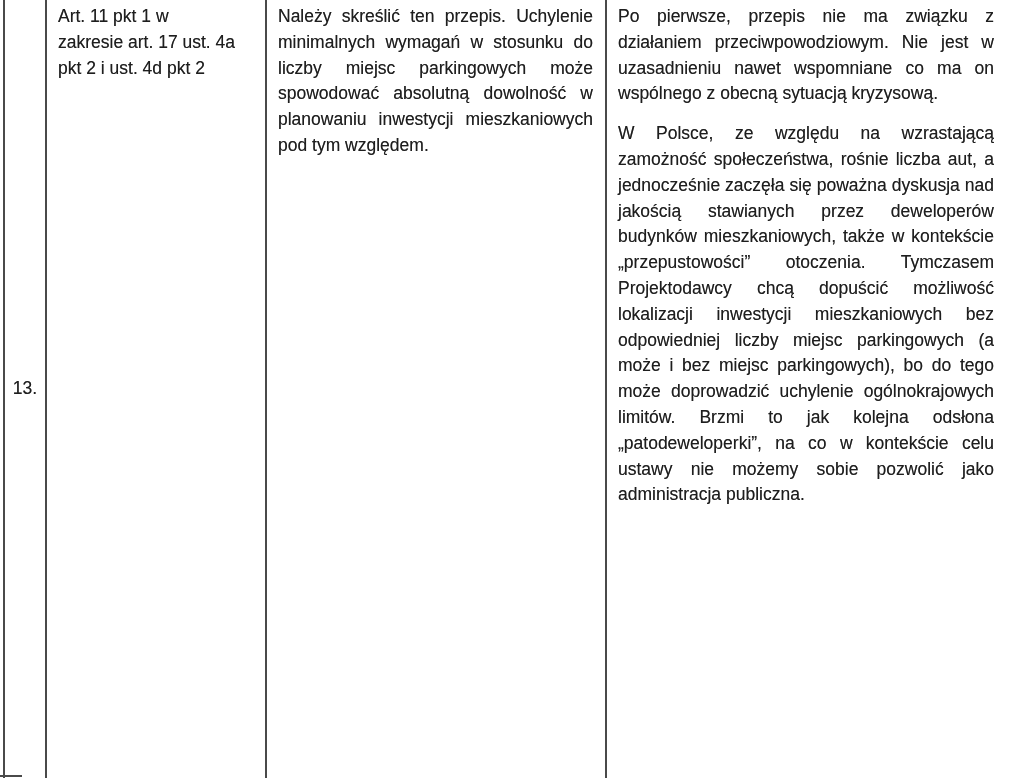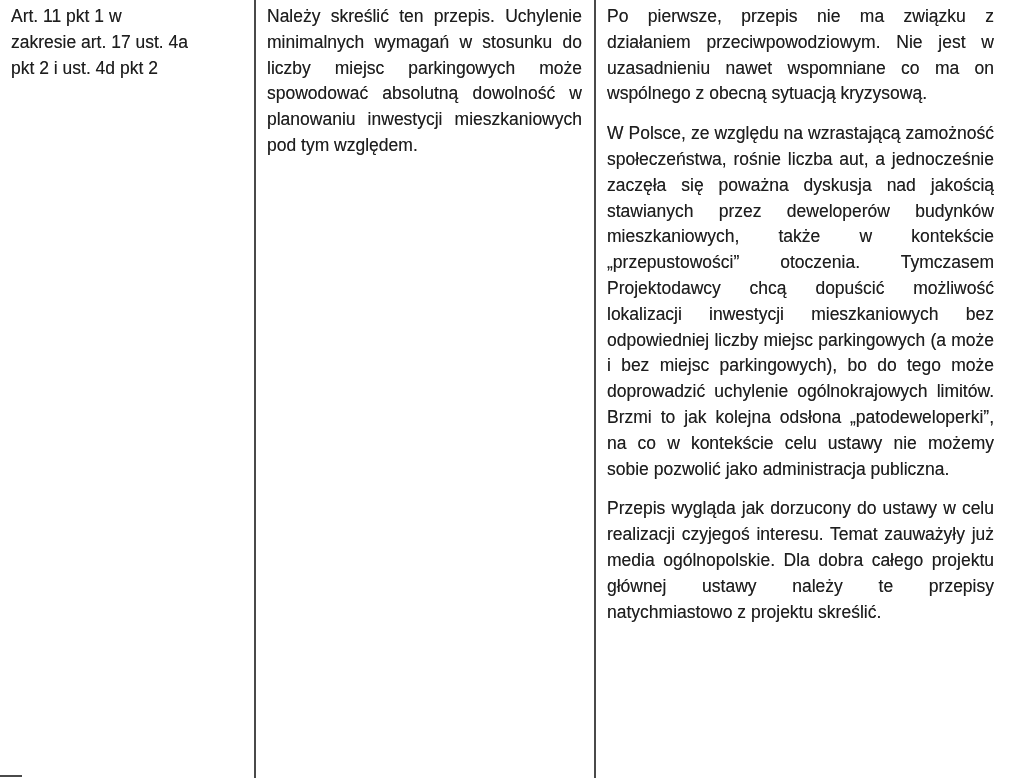--- a/index.html
+++ b/index.html
@@ -29,21 +29,21 @@
   .col-num {
     margin-left: 3px;
     width: 44px;              
     border-left: 2px solid #4a4a4a;
     border-right: 2px solid #4a4a4a;
     display: flex;
     align-items: center;
     justify-content: center;
   }
   .col-ref {
-    width: 256px;             
+    width: 220px;             
     border-right: 2px solid #4a4a4a;
     padding: 4px 24px 0 11px;
   }
   .col-ref .provision {
     white-space: pre-line;
   }
   .col-opinion {
     width: 340px;             
     border-right: 2px solid #4a4a4a;
     padding: 4px 12px 16px 11px;
@@ -66,32 +66,34 @@
     height: 2px;
     background: #4a4a4a;
   }
 </style>
 </head>
 <body>
 
 <div class="page">
   <div class="trow">
 
+    <div class="col col-num">
+      <span>13.</span>
+    </div>
 
     <div class="col col-ref">
       <div class="provision">Art. 11 pkt 1 w
 zakresie art. 17 ust. 4a
 pkt 2 i ust. 4d pkt 2</div>
     </div>
 
     <div class="col col-opinion">
       <p>Należy skreślić ten przepis. Uchylenie minimalnych wymagań w stosunku do liczby miejsc parkingowych może spowodować absolutną dowolność w planowaniu inwestycji mieszkaniowych pod tym względem.</p>
     </div>
 
     <div class="col col-just">
       <p>Po pierwsze, przepis nie ma związku z działaniem przeciwpowodziowym. Nie jest w uzasadnieniu nawet wspomniane co ma on wspólnego z obecną sytuacją kryzysową.</p>
       <p>W Polsce, ze względu na wzrastającą zamożność społeczeństwa, rośnie liczba aut, a jednocześnie zaczęła się poważna dyskusja nad jakością stawianych przez deweloperów budynków mieszkaniowych, także w kontekście „przepustowości” otoczenia. Tymczasem Projektodawcy chcą dopuścić możliwość lokalizacji inwestycji mieszkaniowych bez odpowiedniej liczby miejsc parkingowych (a może i bez miejsc parkingowych), bo do tego może doprowadzić uchylenie ogólnokrajowych limitów. Brzmi to jak kolejna odsłona „patodeweloperki”, na co w kontekście celu ustawy nie możemy sobie pozwolić jako administracja publiczna.</p>
-      <p>Przepis wygląda jak dorzucony do ustawy w celu realizacji czyjegoś interesu. Temat zauważyły już media ogólnopolskie. Dla dobra całego projektu głównej ustawy należy te przepisy natychmiastowo z projektu skreślić.</p>
     </div>
 
   </div>
   <div class="artifact"></div>
 </div>
 
 </body></html>

